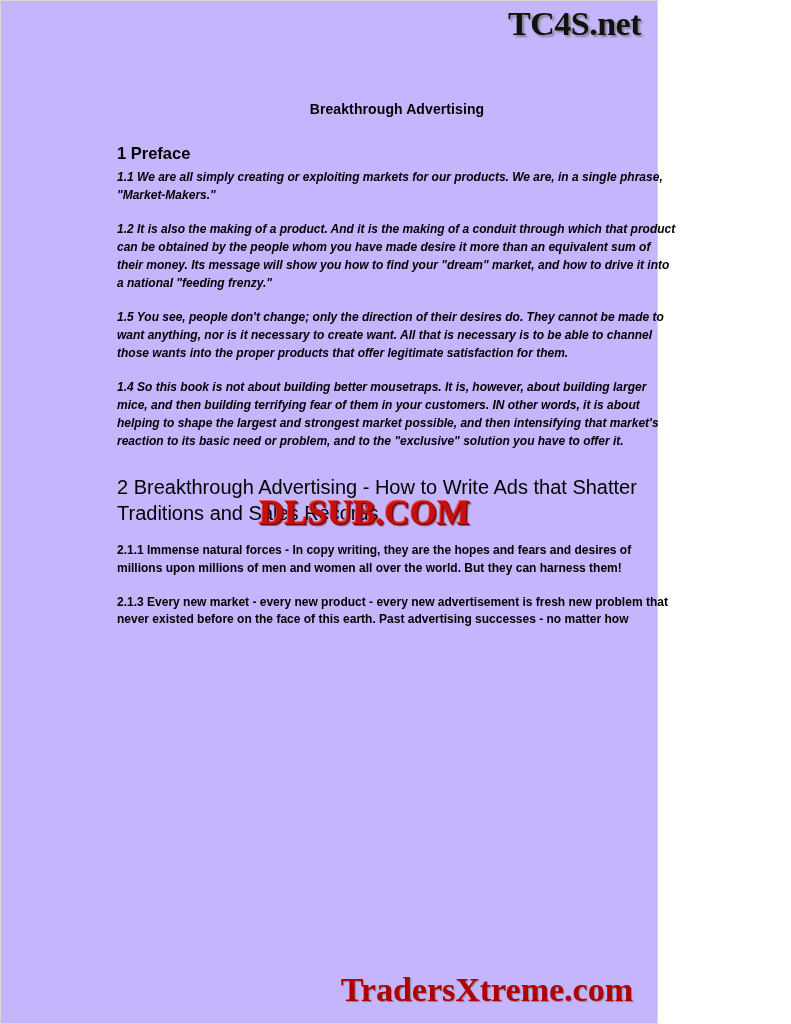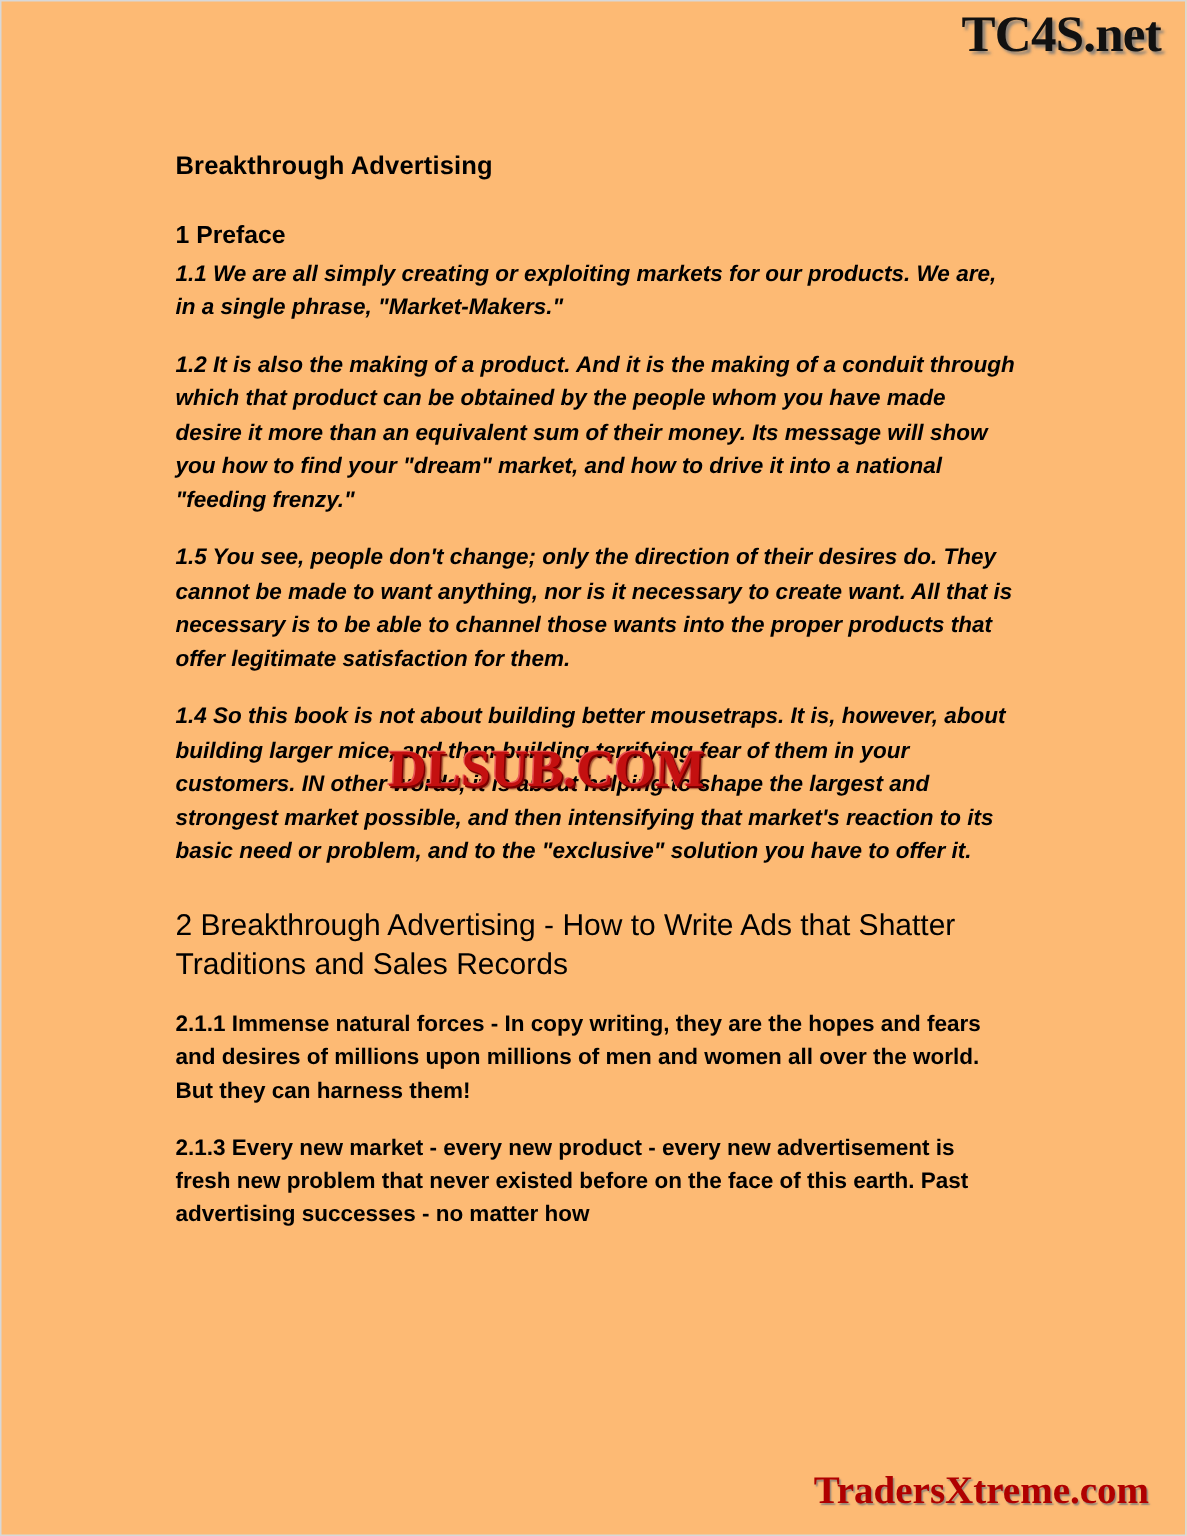--- a/index.html
+++ b/index.html
@@ -10,25 +10,25 @@
   body {
     width: 791px;
     height: 1024px;
     font-family: "Liberation Sans", sans-serif;
     color: #000000;
     position: relative;
     overflow: hidden;
   }
   .page {
     position: relative;
-    width: 791px;
+    width: 658px;
     height: 1024px;
     box-sizing: border-box;
     border: 1px solid #d8d8d8;
-    background: #fdba74;
+    background: #c4b5fd;
   }
 
   
   .wm-top {
     position: absolute;
     top: 4px;
     right: 16px;
     font-family: "Liberation Serif", serif;
     font-size: 34px;
     font-weight: bold;
@@ -37,21 +37,21 @@
     text-shadow: 2px 2px 2px rgba(120,120,120,0.85);
     white-space: nowrap;
   }
 
   
   .wm-bottom {
     position: absolute;
     bottom: 14px;
     right: 24px;
     font-family: "Liberation Serif", serif;
-    font-size: 26px;
+    font-size: 34px;
     font-weight: bold;
     color: #b00000;
     text-shadow: 1px 1px 1px rgba(120,120,120,0.8);
     white-space: nowrap;
   }
 
   
   .wm-center {
     position: absolute;
     left: 258px;
@@ -72,21 +72,22 @@
 
   
   .content {
     position: absolute;
     left: 116px;
     top: 100px;
     width: 560px;
   }
 
   .doc-title {
-    font-size: 17px;
+    text-align: center;
+    font-size: 14px;
     font-weight: bold;
     margin: 0 0 26px 0;
     letter-spacing: 0.1px;
   }
 
   h2.h-1 {
     font-size: 16.5px;
     font-weight: bold;
     margin: 0 0 4px 0;
     line-height: 1.25;
@@ -98,21 +99,21 @@
     line-height: 1.32;
   }
   h3.h-sub {
     font-size: 14px;
     font-weight: bold;
     font-style: italic;
     margin: 0 0 14px 0;
   }
 
   p.para {
-    font-size: 15px;
+    font-size: 12px;
     line-height: 1.50;
     margin: 0 0 16px 0;
     font-weight: bold;
   }
   p.italic {
     font-style: italic;
   }
   p.plain {
     font-style: normal;
     line-height: 1.47;

